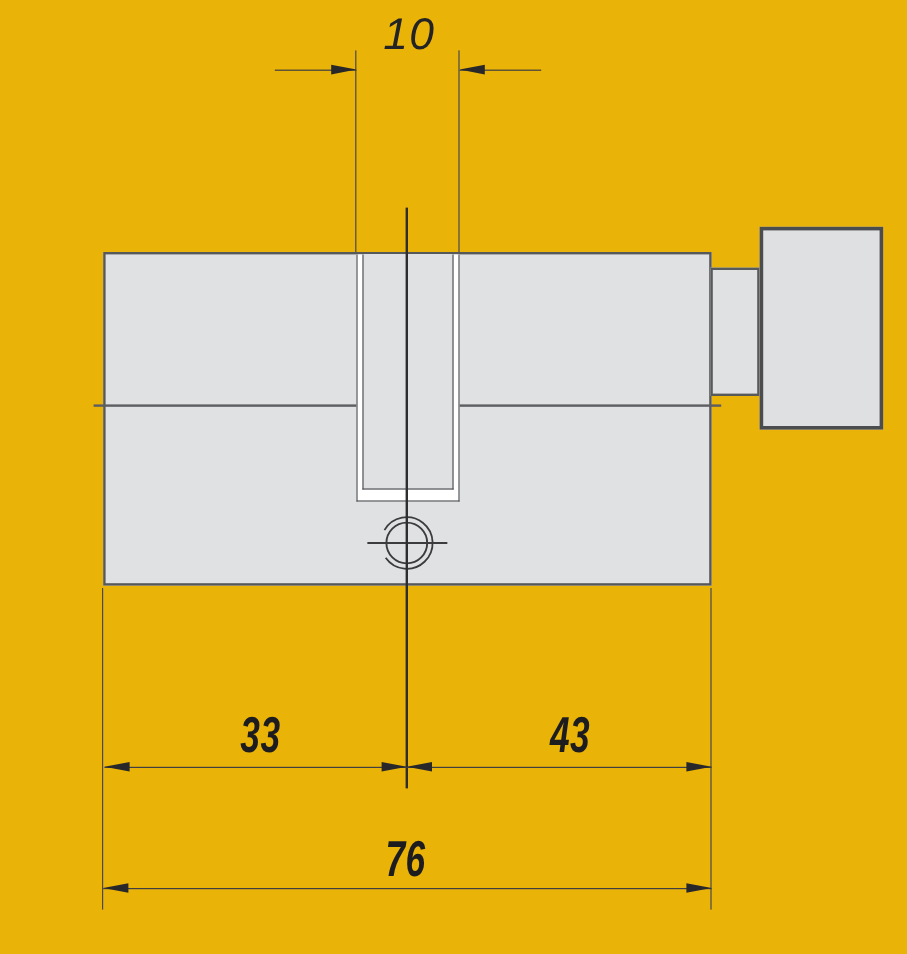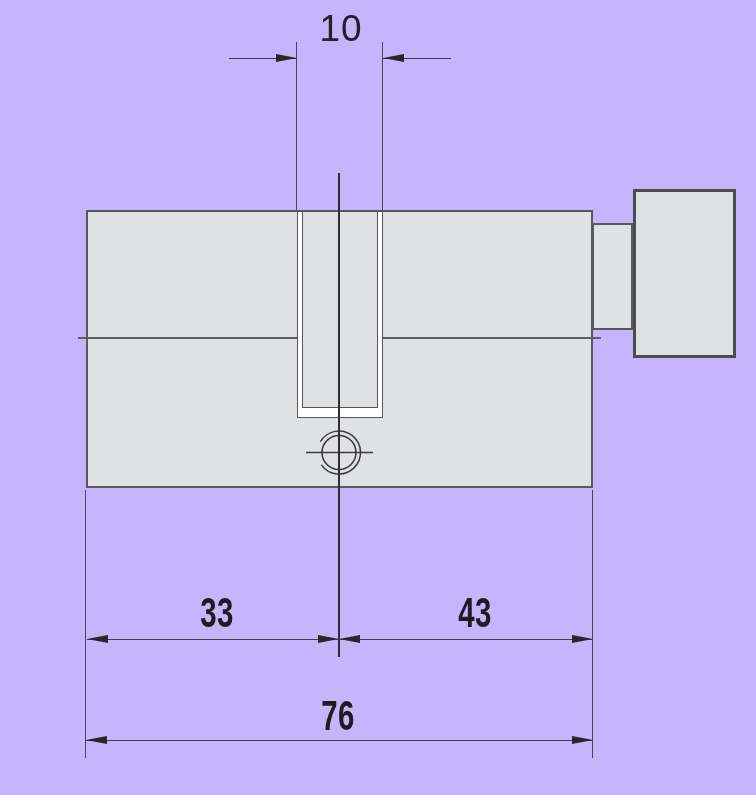--- a/index.html
+++ b/index.html
@@ -1,19 +1,20 @@
 <!DOCTYPE html>
 <html><head>
 <meta charset="utf-8">
 <style>
   html,body { margin:0; padding:0; }
   #canvas {
     position:relative; width:756px; height:795px;
-    background:#c4b5fd; overflow:hidden;
+    background:#eab308; overflow:hidden;
     font-family:"Liberation Sans", sans-serif;
+    font-style:italic;
   }
   .abs { position:absolute; }
 
   
   .body-rect {
     left:86px; top:210px; width:507px; height:278px;
     background:#e0e1e3; border:2px solid #57585a; box-sizing:border-box;
   }
   .mid-line { left:78px; top:337px; width:523px; height:2px; background:#5d5e61; }
   .slot-outer {

